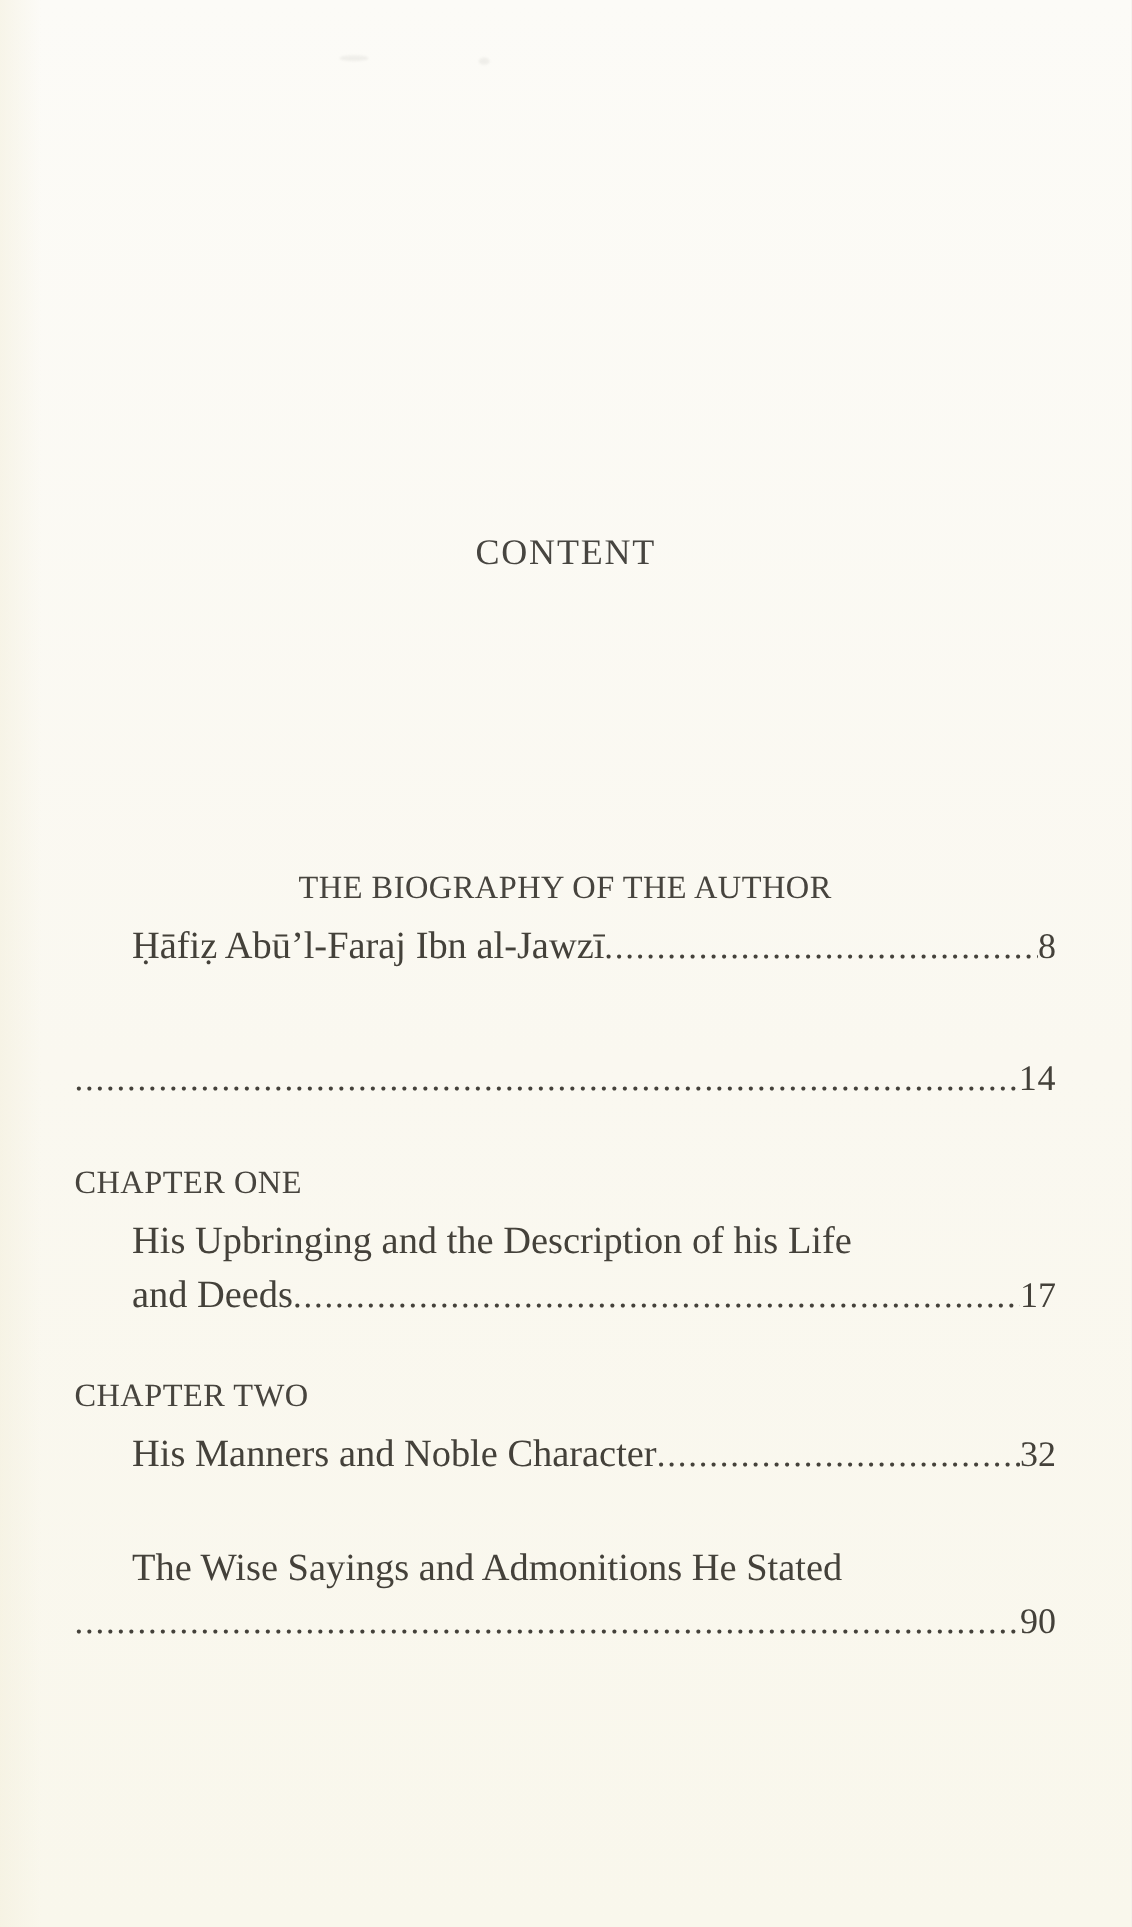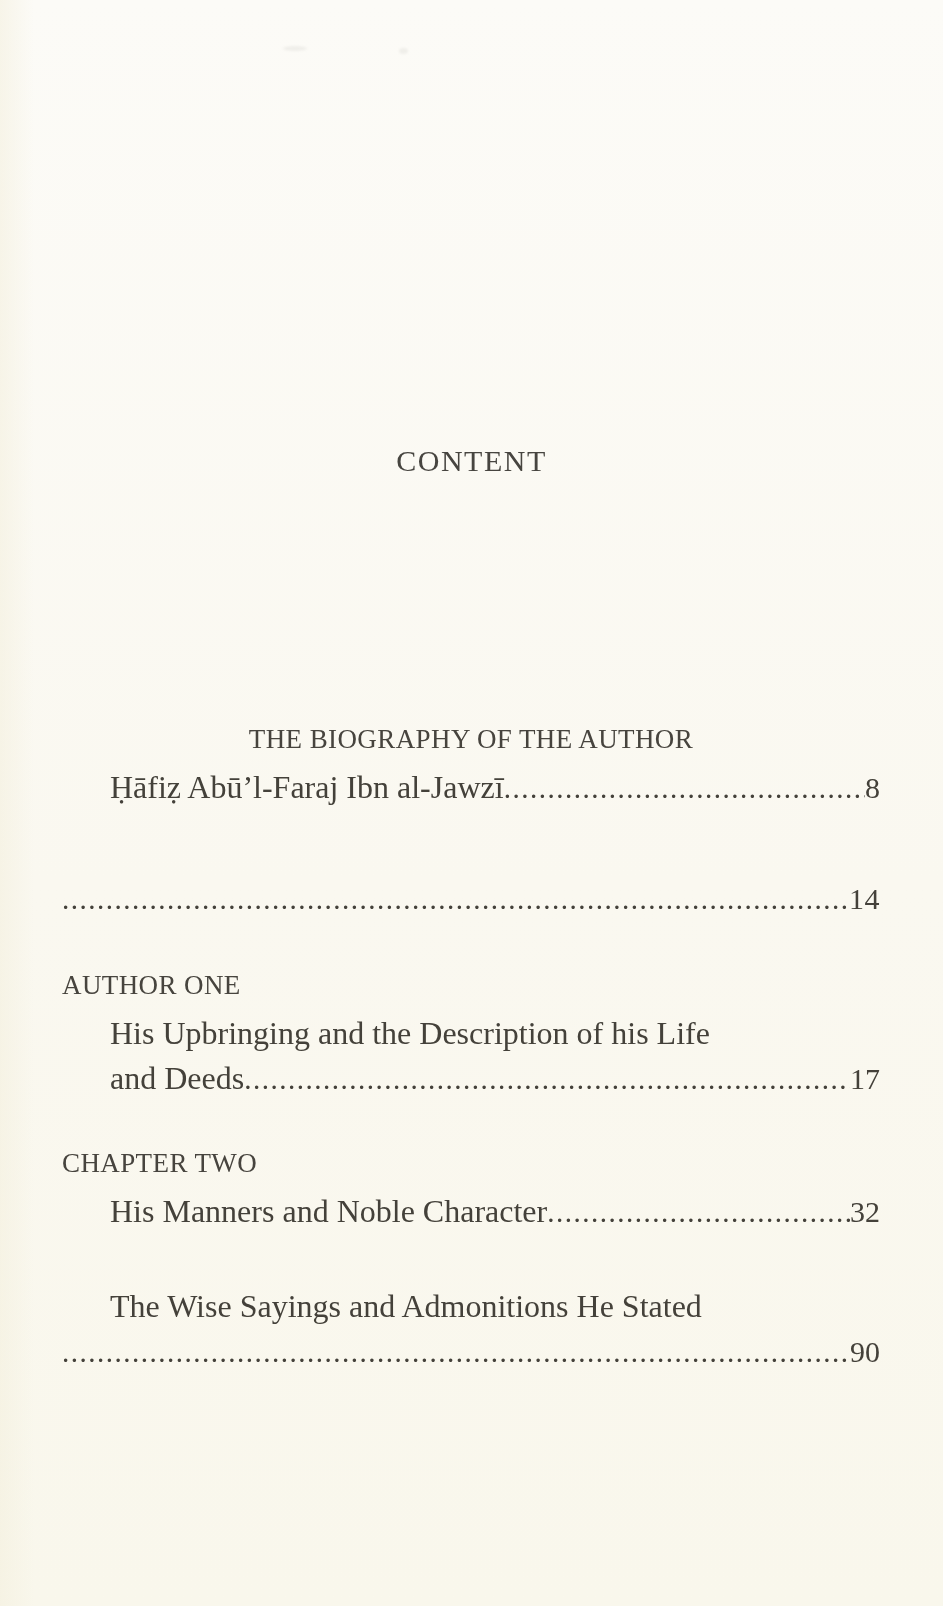--- a/index.html
+++ b/index.html
@@ -109,21 +109,21 @@
   </div>
 
   <div class="toc-block b1">
     <div class="toc-line caps">
         <span class="dot-leader"></span>
         <span class="page-num">14</span>
     </div>
   </div>
 
   <div class="toc-block b2">
-    <div class="toc-heading">AUTHOR ONE</div>
+    <div class="toc-heading">CHAPTER ONE</div>
     <div class="toc-line">
       <span class="toc-text">His Upbringing and the Description of his Life</span>
     </div>
     <div class="toc-line">
       <span class="toc-text">and Deeds</span>
         <span class="dot-leader"></span>
         <span class="page-num">17</span>
     </div>
   </div>
 

